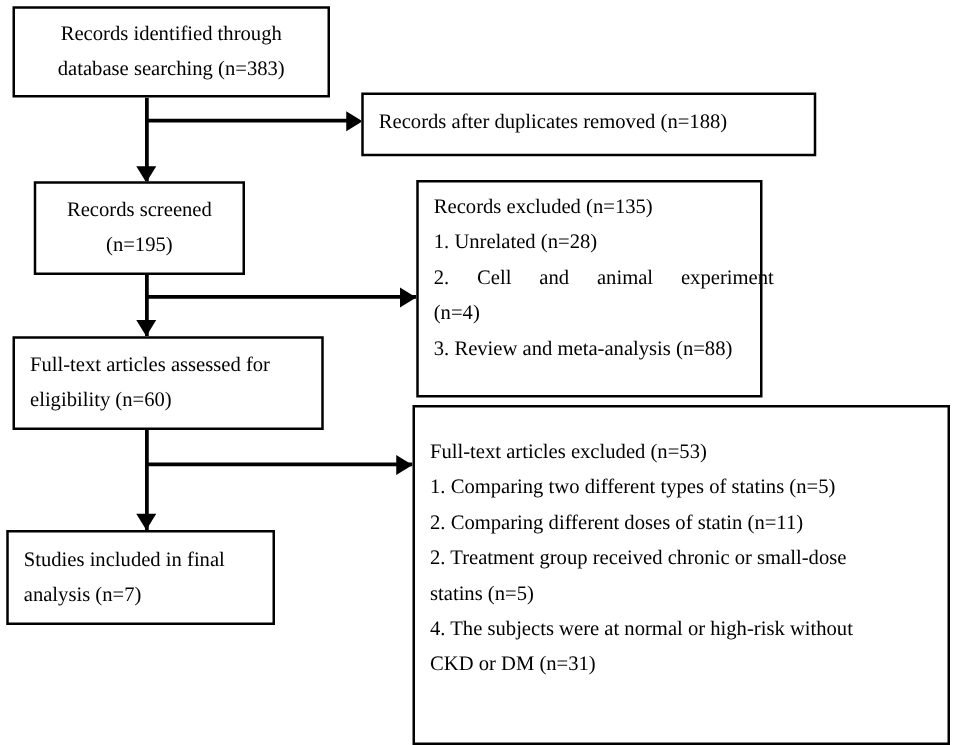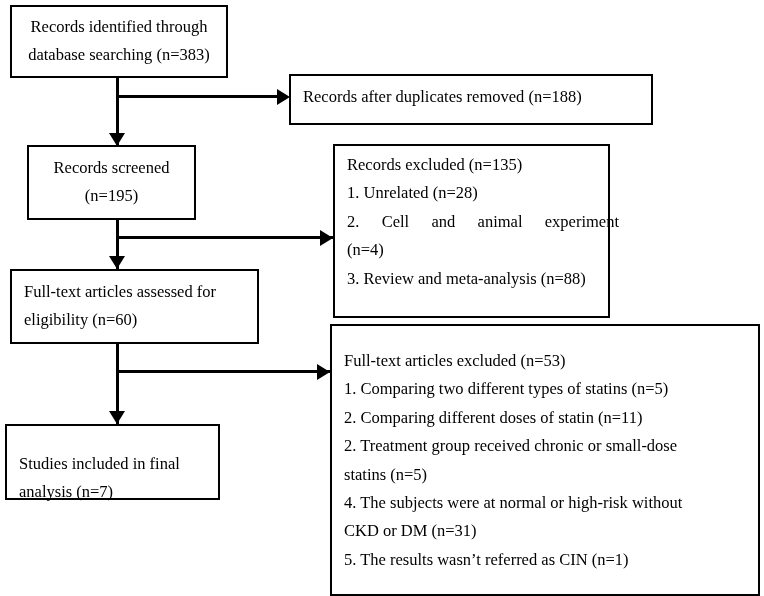--- a/index.html
+++ b/index.html
@@ -86,21 +86,21 @@
   <div class="vline" style="left:116px; top:220px; height:49px;"></div>
   <div class="hline" style="left:116px; top:236px; width:217px;"></div>
   <div class="arrow-right" style="left:320px; top:230px;"></div>
   <div class="arrow-down" style="left:109px; top:256px;"></div>
 
   <div class="vline" style="left:116px; top:344px; height:80px;"></div>
   <div class="hline" style="left:116px; top:370px; width:214px;"></div>
   <div class="arrow-right" style="left:317px; top:364px;"></div>
   <div class="arrow-down" style="left:109px; top:411px;"></div>
 
-  <div class="box center-box" style="left:10px; top:5px; width:218px; height:73px;">
+  <div class="box center-box" style="left:10px; top:5px; width:254px; height:73px;">
     <div class="inner">
       <span class="line">Records identified through</span>
       <span class="line">database searching (n=383)</span>
     </div>
   </div>
 
   <div class="box" style="left:289px; top:74px; width:364px; height:51px;">
     <div class="inner" style="padding-top:7px;">
       <span class="line">Records after duplicates removed (n=188)</span>
     </div>
@@ -132,24 +132,23 @@
 
   <div class="box" style="left:330px; top:324px; width:430px; height:272px;">
     <div class="inner" style="padding-top:21px;">
       <span class="line">Full-text articles excluded (n=53)</span>
       <span class="line">1. Comparing two different types of statins (n=5)</span>
       <span class="line">2. Comparing different doses of statin (n=11)</span>
       <span class="line">2. Treatment group received chronic or small-dose</span>
       <span class="line">statins (n=5)</span>
       <span class="line">4. The subjects were at normal or high-risk without</span>
       <span class="line">CKD or DM (n=31)</span>
-      <span class="line">5. The results wasn’t referred as CIN (n=1)</span>
     </div>
   </div>
 
   <div class="box" style="left:5px; top:424px; width:215px; height:76px;">
-    <div class="inner" style="padding-top:24px;">
+    <div class="inner" style="padding-top:8px;">
       <span class="line">Studies included in final</span>
       <span class="line">analysis (n=7)</span>
     </div>
   </div>
 
 </div>
 
 </body></html>

